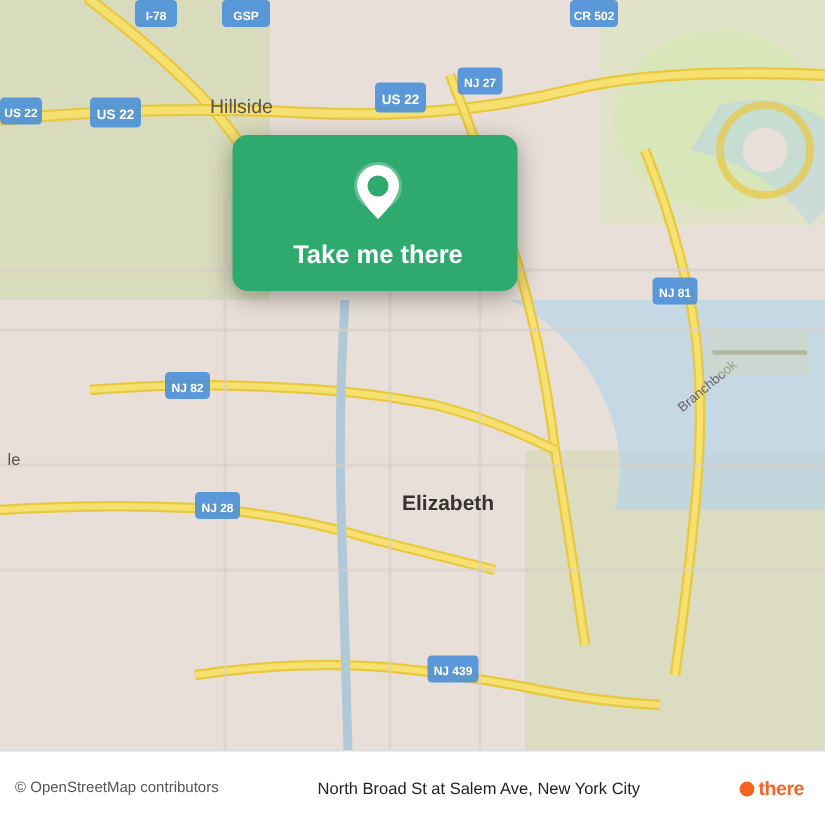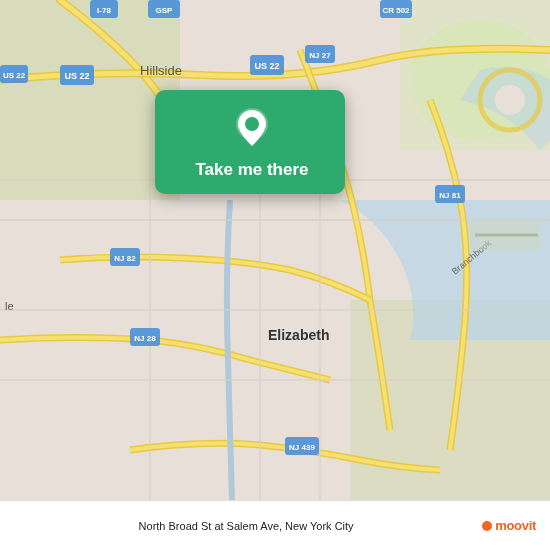--- a/index.html
+++ b/index.html
@@ -208,18 +208,19 @@
     <svg id="pin-icon" viewBox="0 0 44 44" xmlns="http://www.w3.org/2000/svg">
       <circle cx="22" cy="18" r="16" fill="white" opacity="0.25"></circle>
       <path d="M22 4 C14.27 4 8 10.27 8 18 C8 27 22 40 22 40 C22 40 36 27 36 18 C36 10.27 29.73 4 22 4 Z" fill="white"></path>
       <circle cx="22" cy="18" r="7" fill="#2eaa6e"></circle>
     </svg>
     <span id="popup-label">Take me there</span>
   </div>
 </div>
 
 <div id="bottom-bar">
+  <span id="attribution">© OpenStreetMap contributors</span>
   <span id="location-name">North Broad St at Salem Ave, New York City</span>
   <div id="moovit-logo">
     <div class="moovit-dot"></div>
-    <span class="moovit-text">moovit</span>
+    <span class="moovit-text">there</span>
   </div>
 </div>
 
 </body></html>

